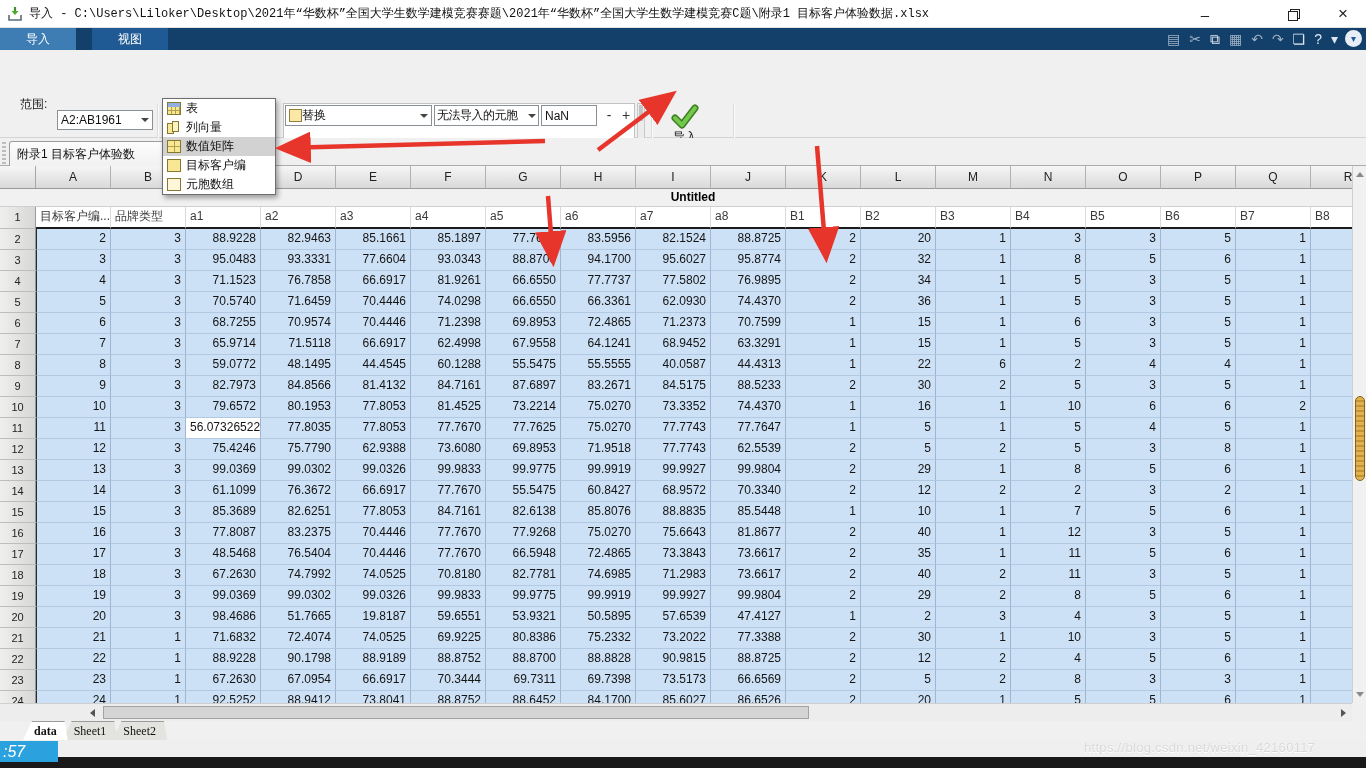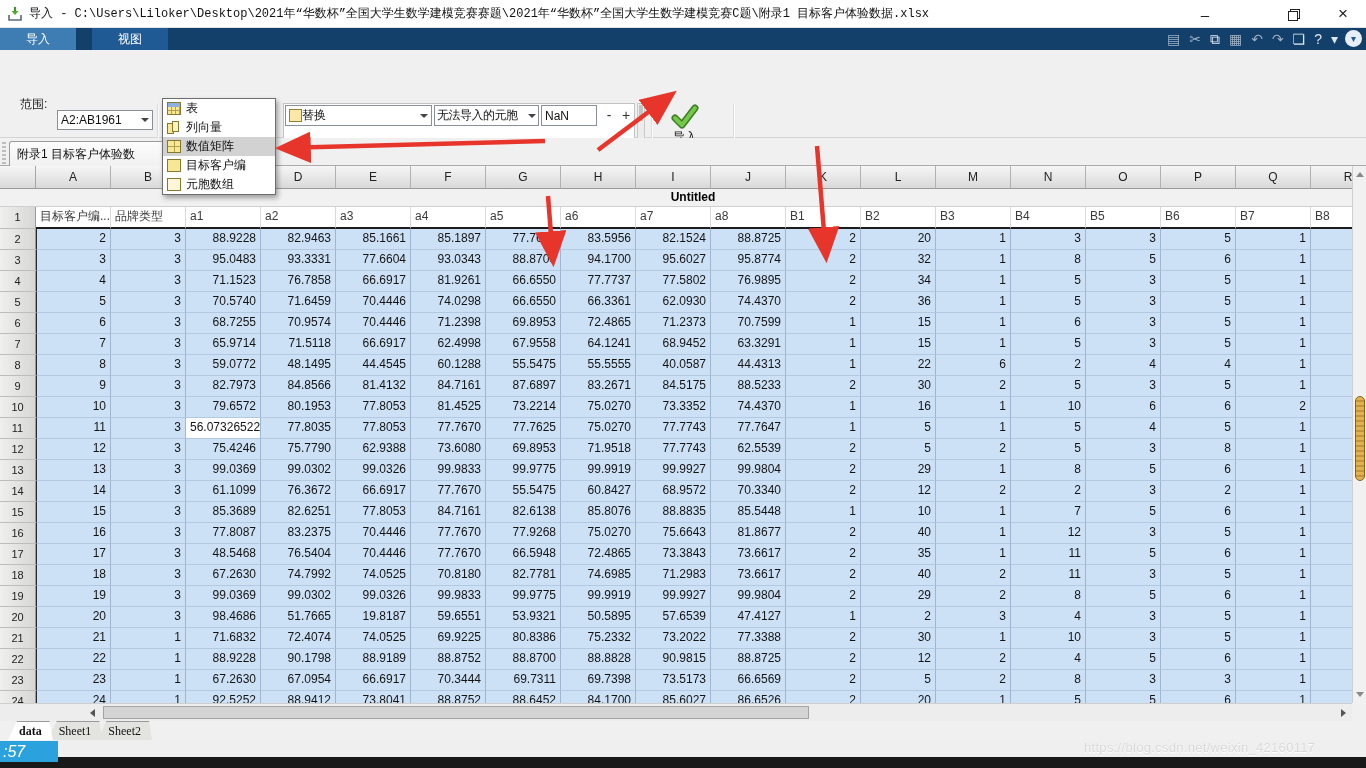--- a/index.html
+++ b/index.html
@@ -88,21 +88,21 @@
   .vs-dn{top:520px;}
   .arr-up{width:0;height:0;border-left:4px solid transparent;border-right:4px solid transparent;border-bottom:5px solid #8a8a8a;}
   .arr-dn{width:0;height:0;border-left:4px solid transparent;border-right:4px solid transparent;border-top:5px solid #8a8a8a;}
   .vthumb{position:absolute;left:1.5px;top:230px;width:10px;height:85px;border-radius:5px;border:1px solid #7c6420;background:repeating-linear-gradient(to bottom,#e3b24d 0 3px,#c29338 3px 5px);box-sizing:border-box;}
   .hscroll{top:703px;left:0;width:1352px;height:18px;background:#ededed;border-top:1px solid #cfcfcf;box-sizing:border-box;}
   .hs-btn{position:absolute;top:2px;width:15px;height:14px;display:flex;align-items:center;justify-content:center;}
   .arr-lf{width:0;height:0;border-top:4px solid transparent;border-bottom:4px solid transparent;border-right:5px solid #555;}
   .arr-rt{width:0;height:0;border-top:4px solid transparent;border-bottom:4px solid transparent;border-left:5px solid #555;}
   .hthumb{position:absolute;left:103px;top:2px;width:706px;height:13px;background:#d4d4d4;border:1px solid #a3a3a3;box-sizing:border-box;}
   
-  .sheetbar{top:721px;left:0;width:1366px;height:19px;background:#f0f0f0;display:flex;align-items:stretch;padding-left:8px;box-sizing:border-box;}
+  .sheetbar{top:721px;left:0;width:1366px;height:19px;background:#f0f0f0;display:flex;align-items:stretch;padding-left:23px;box-sizing:border-box;}
   .stab{height:19px;padding:0 11px;display:flex;align-items:center;font-family:"Liberation Serif",serif;font-size:12px;color:#111;background:#e3e3e0;clip-path:polygon(9px 0,calc(100% - 3px) 0,100% 100%,0 100%);margin-right:-5px;border-top:1px solid #9a9a9a;box-sizing:border-box;}
   .stab.active{background:#ffffff;font-weight:bold;z-index:2;}
   
   .bottomfill{top:740px;left:0;width:1366px;height:28px;background:#efefef;}
   .blackstrip{top:757px;left:0;width:1366px;height:11px;background:#191919;}
   .clock{top:741px;left:0;width:58px;height:21px;background:#2ba2dd;color:#fff;font-size:16px;font-style:italic;line-height:21px;padding-left:3px;box-sizing:border-box;z-index:5;}
   .watermark{top:740px;left:1084px;font-size:13px;color:#d9d9d9;letter-spacing:.3px;white-space:nowrap;text-shadow:0 1px 0 #fff;}
   
   .arrows{top:0;left:0;width:1366px;height:768px;pointer-events:none;z-index:60;}
 </style>

